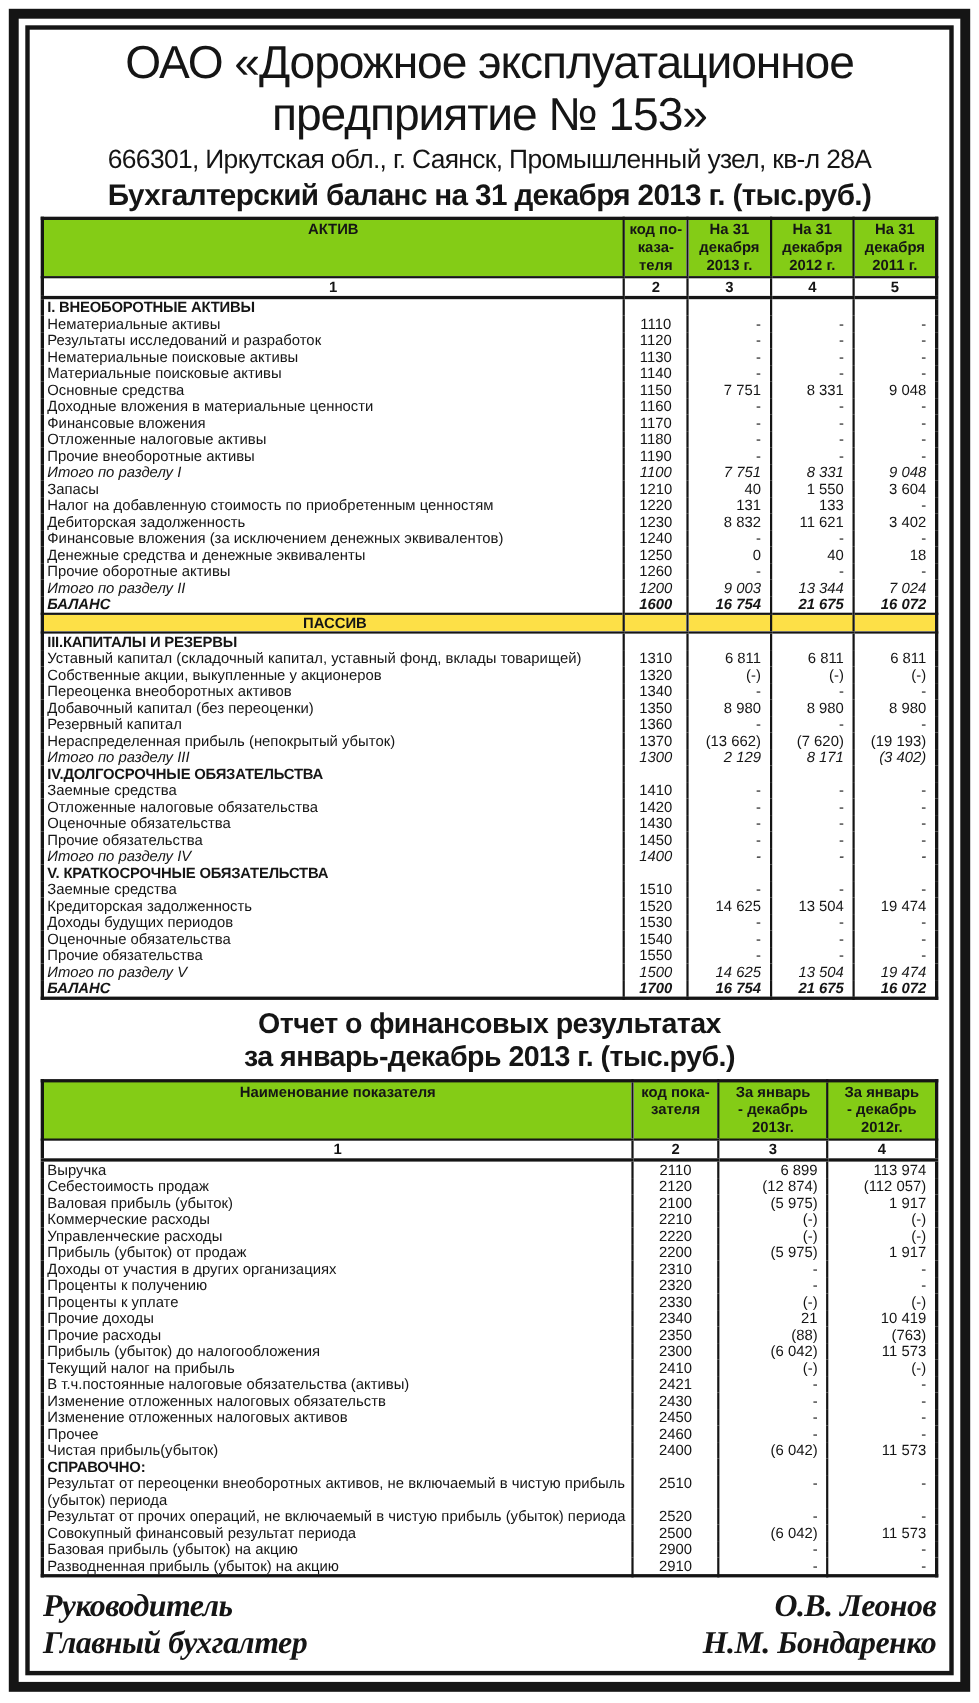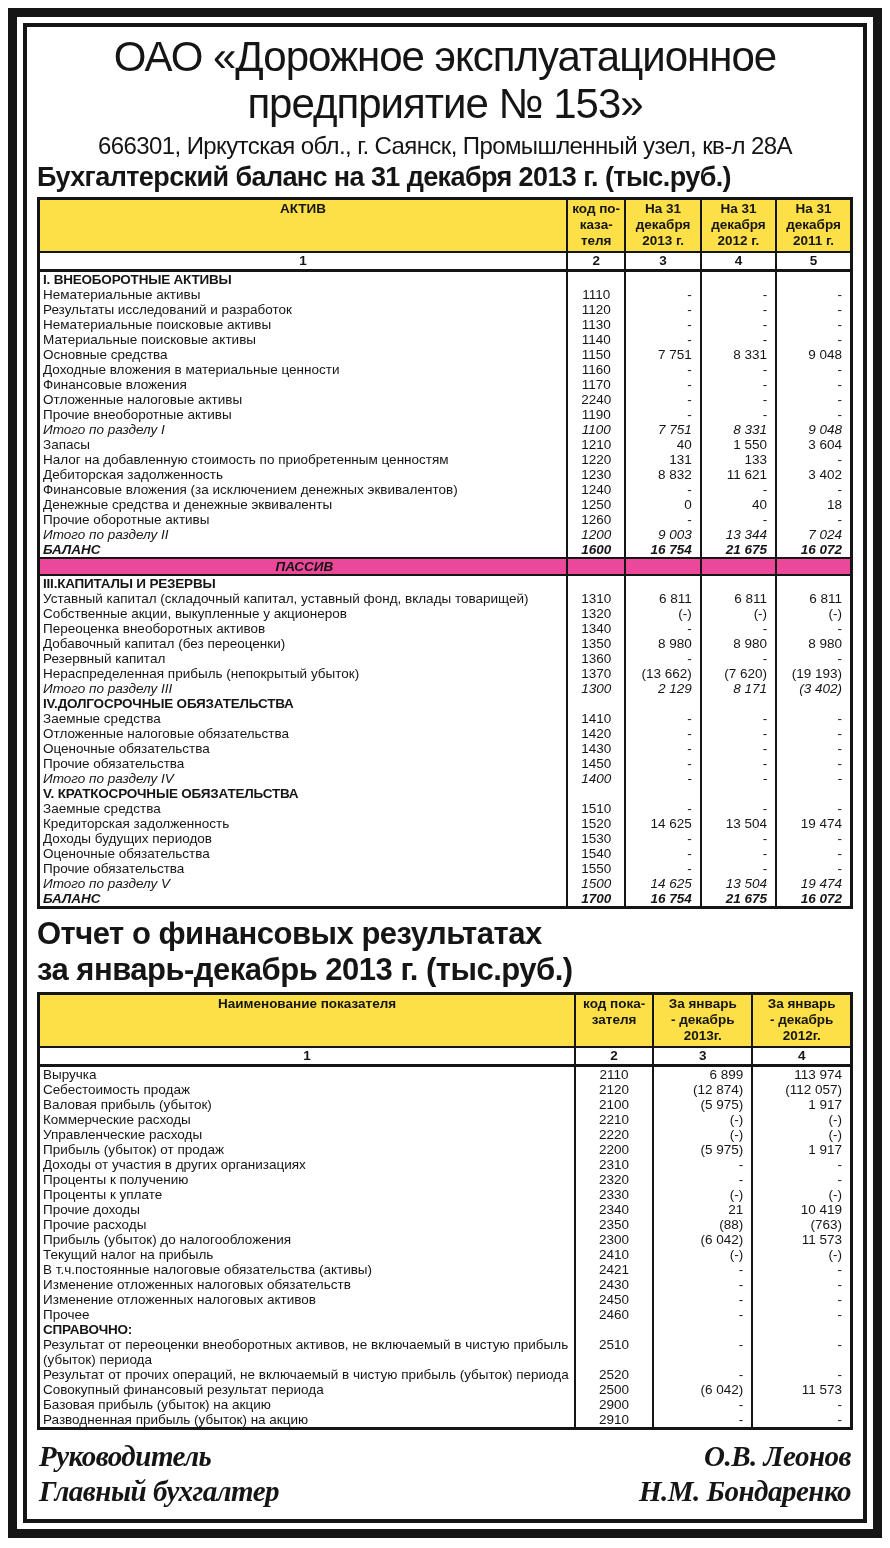--- a/index.html
+++ b/index.html
@@ -13,43 +13,43 @@
 
   .company-title {
     font-size:42px; font-weight:normal; text-align:center; line-height:1.12;
     letter-spacing:-1px; white-space:pre-line; margin-top:2px;
   }
   .address-line {
     font-size:24px; font-weight:normal; text-align:center; letter-spacing:-0.6px;
     white-space:nowrap; margin-top:5px;
   }
   .balance-title {
-    font-size:27px; font-weight:bold; letter-spacing:-0.6px;
+    font-size:27px; font-weight:bold; text-align:center; letter-spacing:-0.6px;
     white-space:nowrap; margin:2px 0 4px;
   }
   .income-title {
-    font-size:31px; font-weight:bold; text-align:left; line-height:1.15;
+    font-size:26px; font-weight:bold; text-align:center; line-height:1.15;
     white-space:pre-line; margin:7px 0 5px; letter-spacing:-0.5px;
   }
 
   table.fin { border-collapse:collapse; width:100%; border:3px solid #151515; table-layout:fixed; }
   .fin th, .fin td { border-left:2px solid #151515; font-size:13.5px; line-height:15px; vertical-align:top; overflow:hidden; }
   .fin th:first-child, .fin td:first-child { border-left:none; }
   .fin thead th {
-    background:#fde047; font-weight:bold; text-align:center;
+    background:#84cc16; font-weight:bold; text-align:center;
     white-space:pre-line; border-bottom:2px solid #151515; padding:1px 0 2px; line-height:16px;
   }
   .fin tr.nums td { font-weight:bold; text-align:center; border-bottom:3px solid #151515; line-height:16px; }
   .fin td.label { text-align:left; padding-left:3px; }
   .fin td.code { text-align:center; }
   .fin td.val { text-align:right; padding-right:8px; }
   .fin tr.section td.label { font-weight:bold; letter-spacing:-0.2px; }
   .fin tr.italic td { font-style:italic; }
   .fin tr.bolditalic td { font-weight:bold; font-style:italic; }
-  .fin tr.banner td { background:#ec4899; border-top:2px solid #151515; border-bottom:2px solid #151515; font-weight:bold;font-style:italic; }
+  .fin tr.banner td { background:#fde047; border-top:2px solid #151515; border-bottom:2px solid #151515; font-weight:bold; }
   .fin tr.banner td.banner-label { text-align:center; }
 
   col.c-name { width:65%; }
   col.c-code { width:7.2%; }
   col.c-v { width:9.27%; }
   col.c2-name { width:66%; }
   col.c2-code { width:9.6%; }
   col.c2-v { width:12.2%; }
 
   .signatures { margin-top:9px; padding:0 2px;font-family:Liberation Serif, serif; }
@@ -150,21 +150,21 @@
           </tr>
           <tr>
             <td class="label">Финансовые вложения</td>
             <td class="code">1170</td>
             <td class="val">-</td>
             <td class="val">-</td>
             <td class="val">-</td>
           </tr>
           <tr>
             <td class="label">Отложенные налоговые активы</td>
-            <td class="code">2240</td>
+            <td class="code">1180</td>
             <td class="val">-</td>
             <td class="val">-</td>
             <td class="val">-</td>
           </tr>
           <tr>
             <td class="label">Прочие внеоборотные активы</td>
             <td class="code">1190</td>
             <td class="val">-</td>
             <td class="val">-</td>
             <td class="val">-</td>
@@ -521,20 +521,26 @@
             <td class="code">2450</td>
             <td class="val">-</td>
             <td class="val">-</td>
           </tr>
           <tr>
             <td class="label">Прочее</td>
             <td class="code">2460</td>
             <td class="val">-</td>
             <td class="val">-</td>
           </tr>
+          <tr>
+            <td class="label">Чистая прибыль(убыток)</td>
+            <td class="code">2400</td>
+            <td class="val">(6 042)</td>
+            <td class="val">11 573</td>
+          </tr>
           <tr class="section">
             <td class="label">СПРАВОЧНО:</td>
             <td class="code"></td>
             <td class="val"></td>
             <td class="val"></td>
           </tr>
           <tr>
             <td class="label">Результат от переоценки внеоборотных активов, не включаемый в чистую прибыль (убыток) периода</td>
             <td class="code">2510</td>
             <td class="val">-</td>

